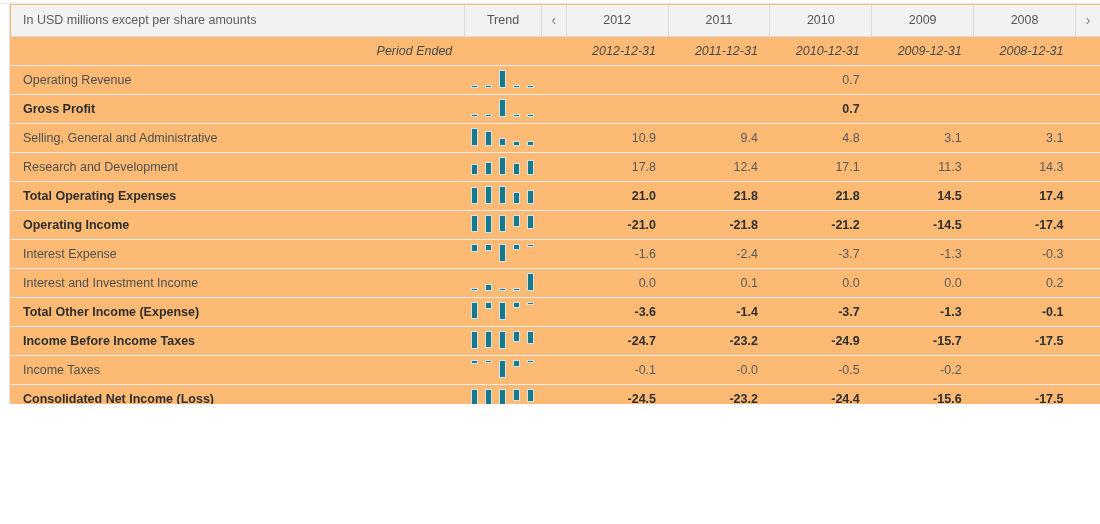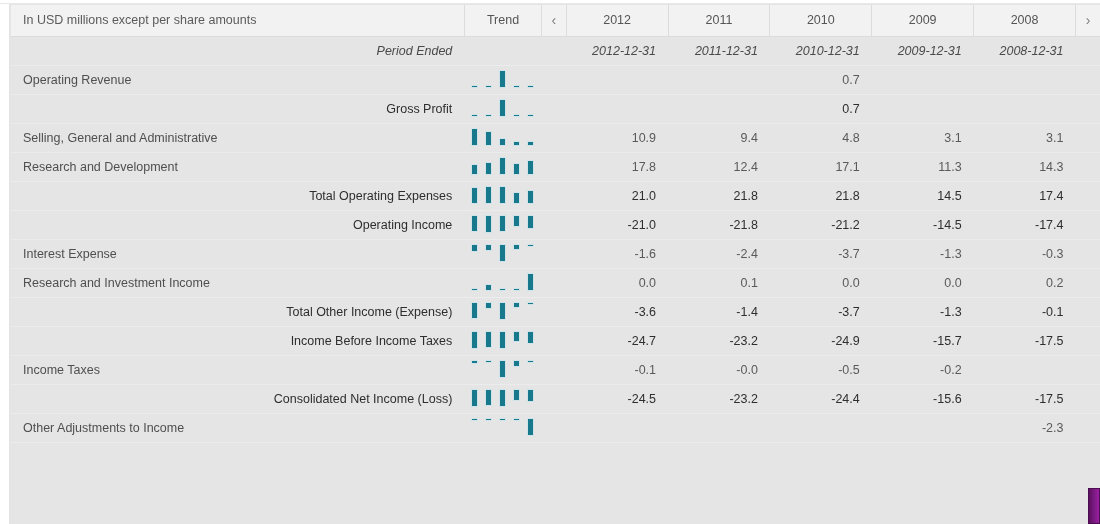--- a/index.html
+++ b/index.html
@@ -11,23 +11,23 @@
     width: 1100px;
     height: 524px;
     overflow: hidden;
     font-family: "Liberation Sans", sans-serif;
     color: #4a4a4a;
   }
 
   .viewport {
     position: relative;
     width: 1100px;
-    height: 524px;
+    height: 404px;
     overflow: hidden;
-    background: #e5e5e5;
+    background: #fdba74;
     box-sizing: border-box;
   }
 
   
   .gutter-left {
     position: absolute;
     left: 0; top: 0;
     width: 10px; height: 524px;
     background: #ffffff;
     border-right: 1px solid #e3e3e3;
@@ -124,23 +124,22 @@
     white-space: nowrap;
     overflow: hidden;
   }
   tbody tr.datarow td.num {
     text-align: right;
     color: #5a5a5a;
     font-variant-numeric: tabular-nums;
   }
   tbody tr.datarow.bold td.lbl,
   tbody tr.datarow.bold td.num {
-    font-weight: normal;
+    font-weight: bold;
     color: #2e2e2e;
-    text-align: right;
   }
   td.trend {
     padding: 0 !important;
   }
   td.navcell { padding: 0 !important; }
 
   
   .spark {
     position: relative;
     width: 76px;
@@ -357,21 +356,21 @@
           </td>
           <td class="navcell"></td>
           <td class="num">-1.6</td>
           <td class="num">-2.4</td>
           <td class="num">-3.7</td>
           <td class="num">-1.3</td>
           <td class="num">-0.3</td>
           <td class="navcell"></td>
         </tr>
         <tr class="datarow">
-          <td class="lbl">Research and Investment Income</td>
+          <td class="lbl">Interest and Investment Income</td>
           <td class="trend">
             <div class="spark">
               <div class="bar" style="height: 3px; left: 6px; top: 19px;"></div>
               <div class="bar" style="height: 7px; left: 20px; top: 15px;"></div>
               <div class="bar" style="height: 3px; left: 34px; top: 19px;"></div>
               <div class="bar" style="height: 3px; left: 48px; top: 19px;"></div>
               <div class="bar" style="height: 18px; left: 62px; top: 4px;"></div>
             </div>
           </td>
           <td class="navcell"></td>

